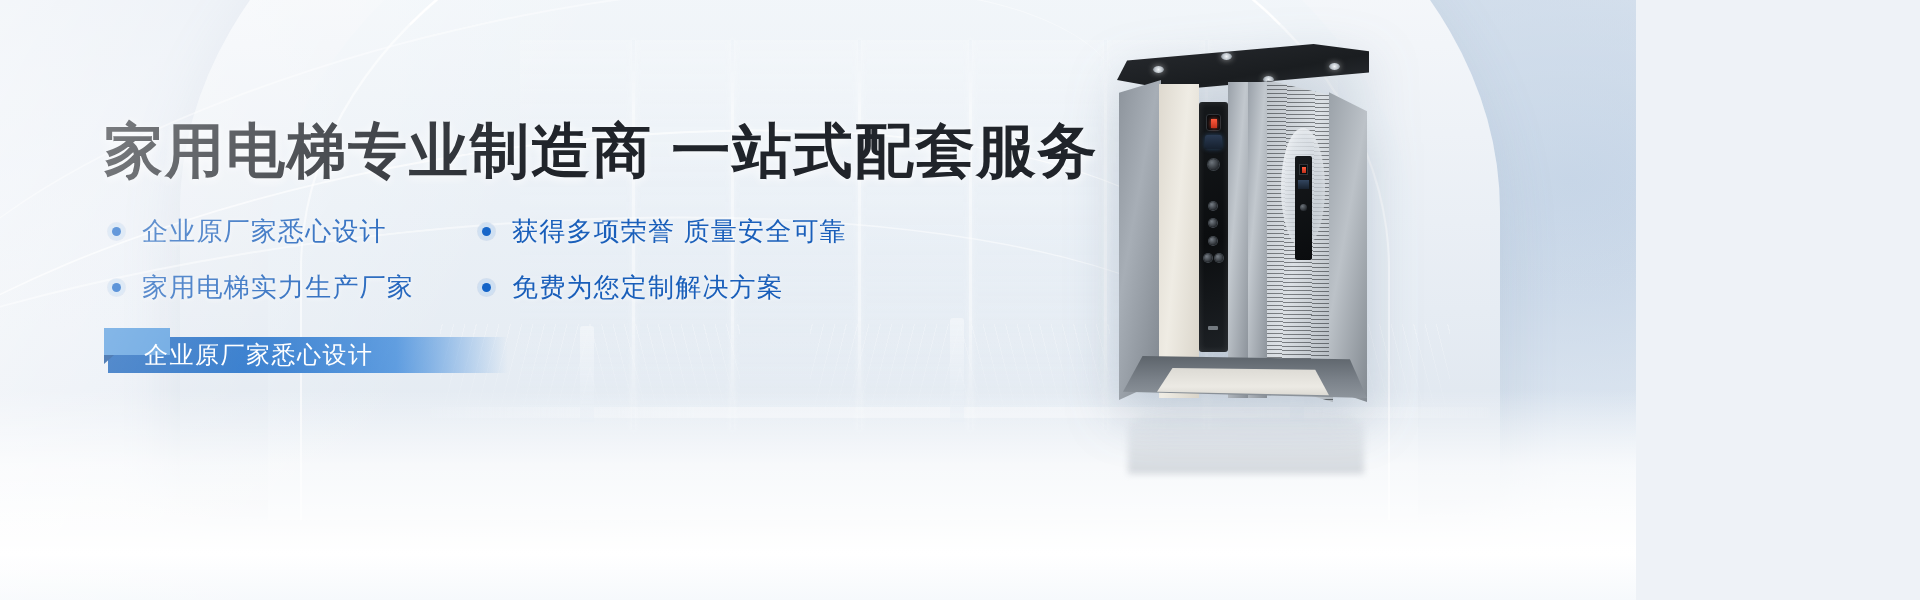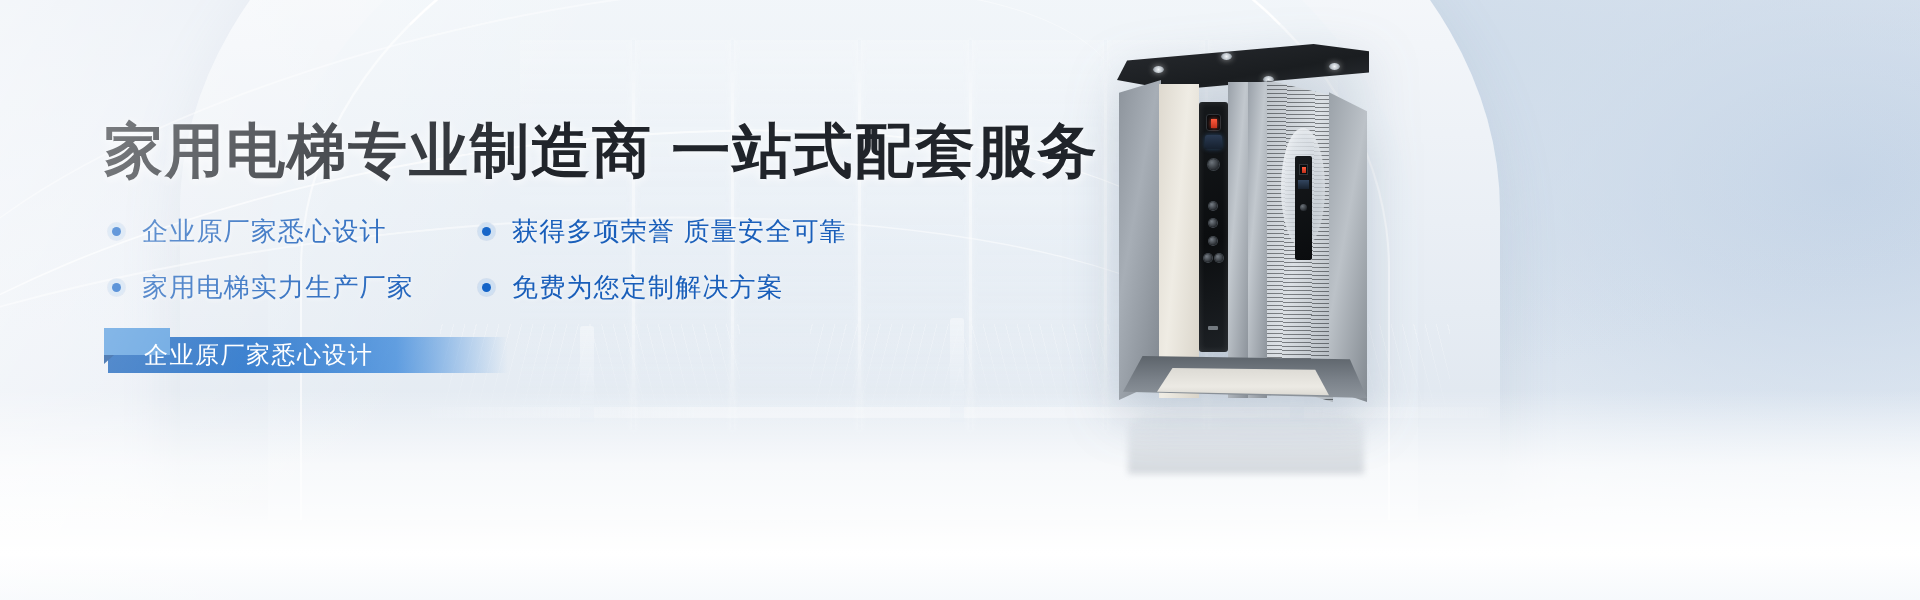--- a/index.html
+++ b/index.html
@@ -5,21 +5,21 @@
   * { margin:0; padding:0; box-sizing:border-box; }
   html,body { width:1920px; height:600px; overflow:hidden; }
   body {
     font-family:"Liberation Sans","DejaVu Sans",sans-serif;
     background:#eef2f7;
   }
 
   
   .banner{
     position:relative;
-    width:1920px; height:600px;
+    width:1636px; height:600px;
     overflow:hidden;
     background:linear-gradient(160deg,#f4f7fb 0%,#e9eef5 35%,#dfe7f0 62%,#eef3f8 100%);
   }
 
   
   .sky{
     position:absolute; inset:0;
     background:
       radial-gradient(1100px 520px at 74% 8%, #cfdcea 0%, rgba(207,220,234,0) 62%),
       radial-gradient(900px 600px at 96% 30%, #c3d3e6 0%, rgba(195,211,230,0) 60%),

